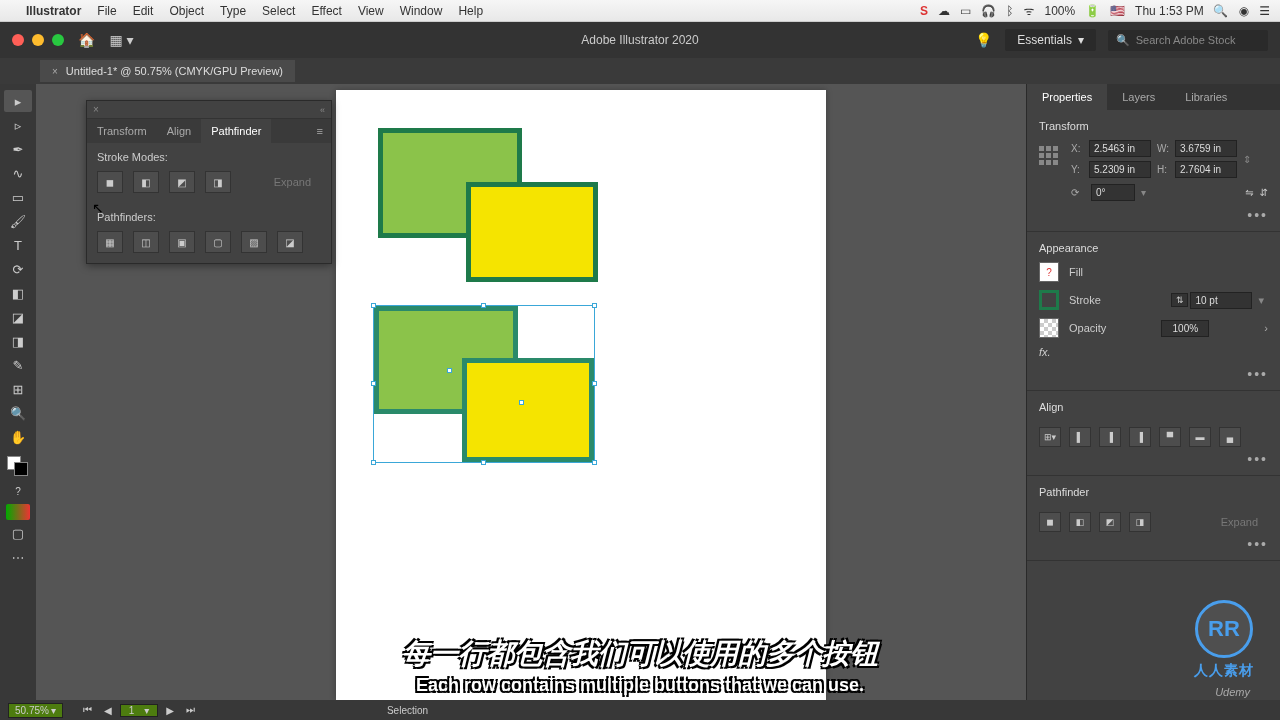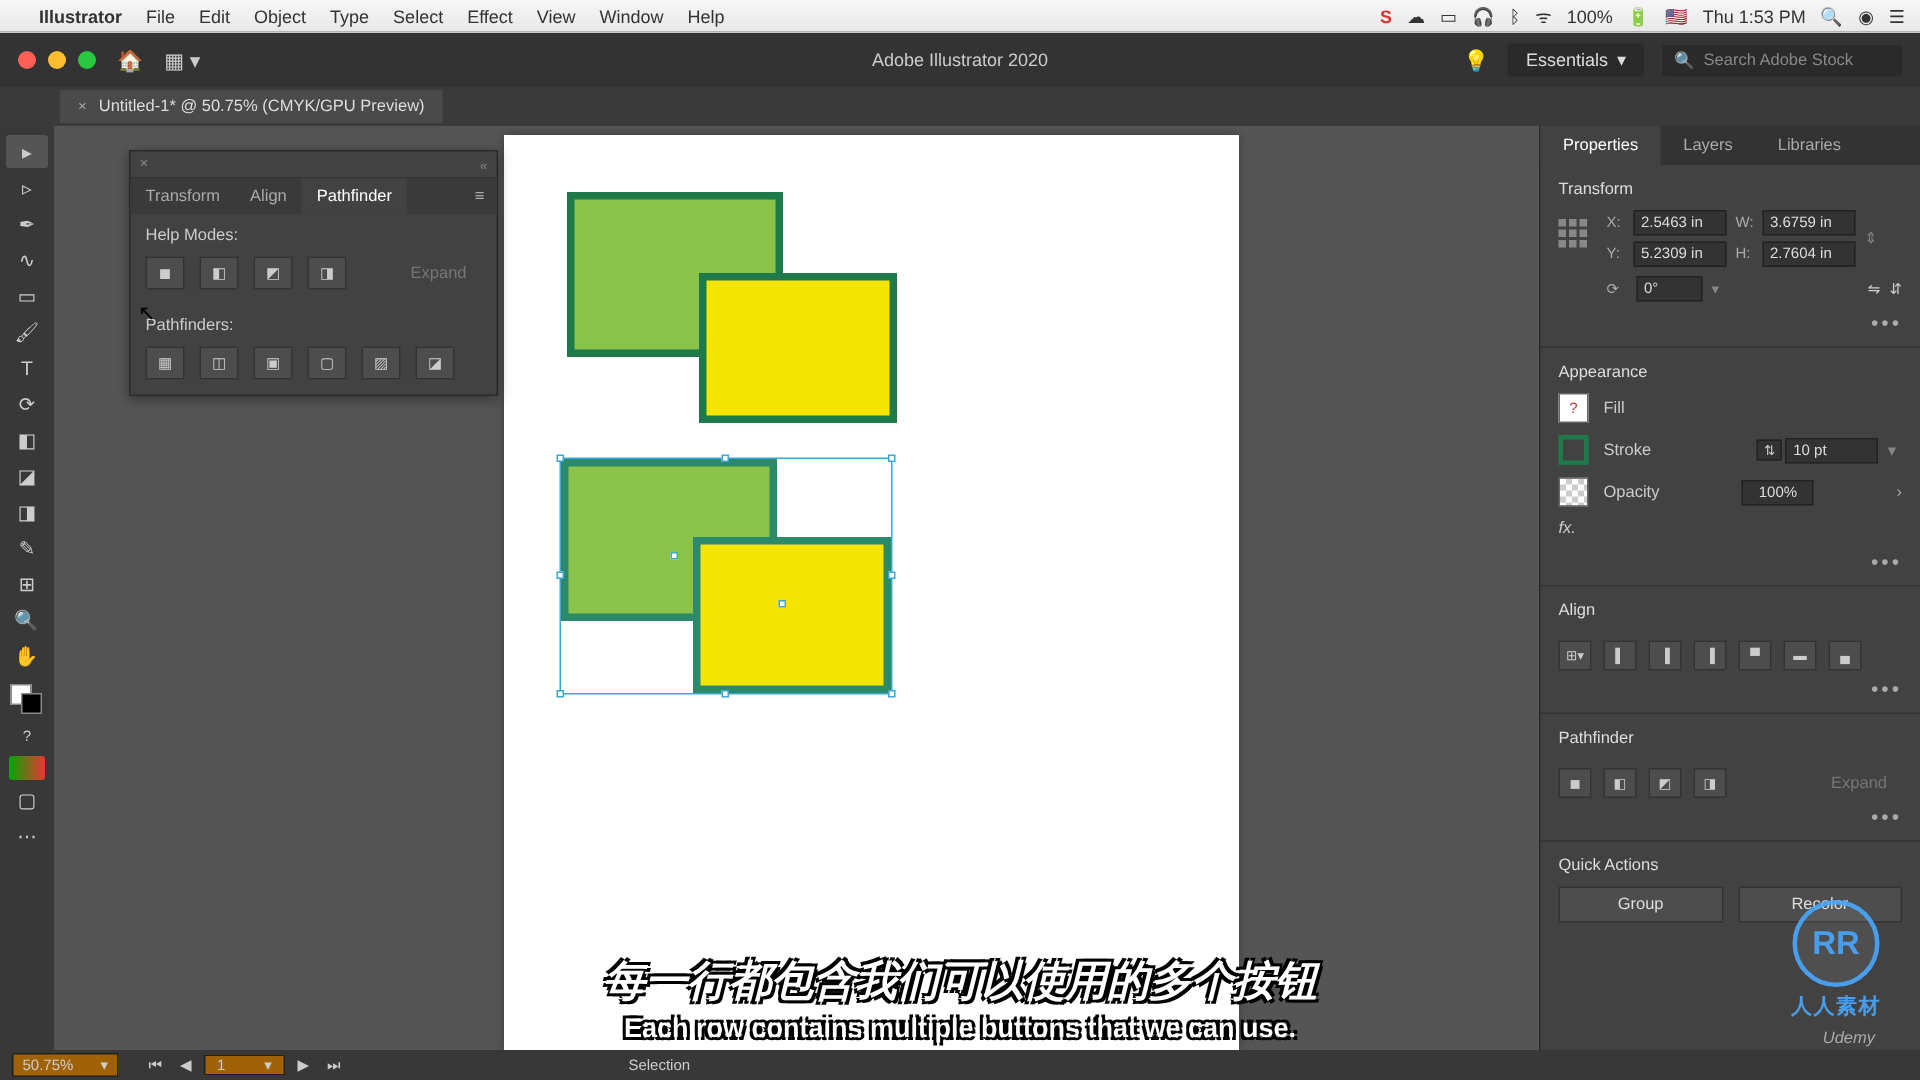--- a/index.html
+++ b/index.html
@@ -71,21 +71,21 @@
 .stroke-ctrl { display:flex; align-items:center; gap:2px; margin-left:auto; }
 .stroke-ctrl .stepper { background:#333; border:1px solid #222; padding:1px 4px; font-size:9px; }
 .caret-r { margin-left:auto; color:#aaa; }
 .align-row, .pf-row-p { display:flex; gap:8px; padding-top:6px; }
 .align-row .ab, .pf-row-p .ab { width:22px; height:20px; background:#4d4d4d; border:1px solid #333; display:flex; align-items:center; justify-content:center; font-size:9px; }
 .qa-row { display:flex; gap:10px; margin-top:8px; }
 .qa-btn { flex:1; background:#4d4d4d; border:1px solid #333; text-align:center; padding:5px 0; font-size:11px; color:#ddd; }
 
 
 .status-bar { position:absolute; bottom:0; left:0; right:0; height:20px; background:#383838; display:flex; align-items:center; color:#ccc; font-size:10px; padding:0 8px; gap:8px; }
-.status-bar .zoom-sel { background:#a16207; border:1px solid #222; padding:1px 6px; display:flex; align-items:center; gap:18px; }
+.status-bar .zoom-sel { background:#4d7c0f; border:1px solid #222; padding:1px 6px; display:flex; align-items:center; gap:2px; }
 .status-bar .nav { display:flex; align-items:center; gap:4px; margin-left:8px; }
 .status-bar .nav span { padding:0 4px; }
 .status-bar .tool-status { margin-left:180px; }
 
 
 .rect1 { position:absolute; border:5px solid #1e7a4a; }
 .g1 { left:42px; top:38px; width:144px; height:110px; background:#8bc34a; }
 .y1 { left:130px; top:92px; width:132px; height:100px; background:#f5e400; border-color:#1e7a4a; }
 .g2 { left:38px; top:216px; width:144px; height:108px; background:#8bc34a; border-color:#2a8a6a; }
 .y2 { left:126px; top:268px; width:132px; height:104px; background:#f5e400; border-color:#2a8a6a; }
@@ -219,21 +219,21 @@
       <div class="titlebar">
           <span class="x">×</span>
           <span>«</span>
         </div>
       <div class="tabs">
         <div class="tab">Transform</div>
         <div class="tab">Align</div>
         <div class="tab active">Pathfinder</div>
         <div class="tab-menu">≡</div>
       </div>
-      <div class="section-label">Help Modes:</div>
+      <div class="section-label">Stroke Modes:</div>
       <div class="btn-row">
         <div class="pf-btn">◼</div>
         <div class="pf-btn">◧</div>
         <div class="pf-btn">◩</div>
         <div class="pf-btn">◨</div>
         <div class="expand-btn">Expand</div>
       </div>
       <div class="section-label">Pathfinders:</div>
       <div class="btn-row">
         <div class="pf-btn">▦</div>
@@ -347,27 +347,20 @@
       <div class="pf-row-p">
         <div class="ab">◼</div>
         <div class="ab">◧</div>
         <div class="ab">◩</div>
         <div class="ab">◨</div>
         <div class="expand-btn" style="margin-left:auto">Expand</div>
       </div>
       <div class="more">•••</div>
     </div>
 
-    <div class="rp-section" style="border-bottom:none">
-      <div class="hdr">Quick Actions</div>
-      <div class="qa-row">
-        <div class="qa-btn">Group</div>
-        <div class="qa-btn">Recolor</div>
-      </div>
-    </div>
   </div>
 </div>
 
 <div class="status-bar">
   <div class="zoom-sel">
       <span>50.75%</span>
       <span>▾</span>
     </div>
   <div class="nav">
     <span>⏮</span>

